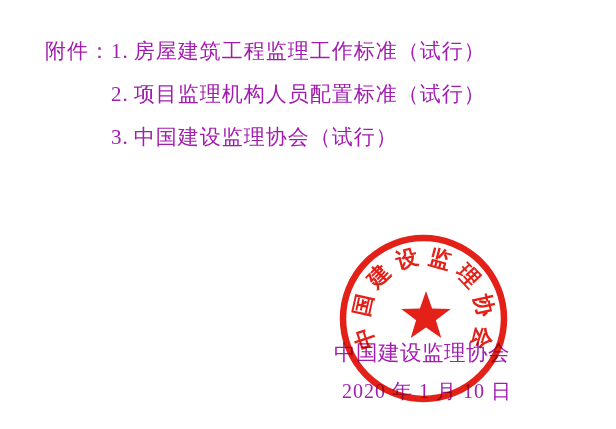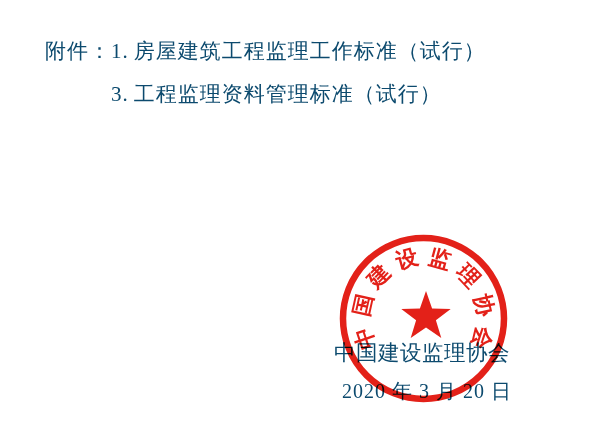--- a/index.html
+++ b/index.html
@@ -7,21 +7,21 @@
     padding: 0;
     background: #ffffff;
   }
   .page {
     position: relative;
     width: 616px;
     height: 429px;
     background: #ffffff;
     overflow: hidden;
     font-family: "Liberation Serif", "DejaVu Serif", serif;
-    color: #0c4a6e;
+    color: #a21caf;
   }
 
   
   .attachment-block {
     position: absolute;
     left: 45px;
     top: 30px;
     font-size: 21px;
     letter-spacing: 1px;
     line-height: 43px;
@@ -73,26 +73,29 @@
 </head>
 <body>
 
 <div class="page">
 
   <div class="attachment-block">
     <div class="att-line">
       <span class="att-label">附件：</span><span class="att-number">1.</span><span class="att-title">房屋建筑工程监理工作标准（试行）</span>
     </div>
     <div class="att-line indented">
-      <span class="att-number">3.</span><span class="att-title">工程监理资料管理标准（试行）</span>
+      <span class="att-number">2.</span><span class="att-title">项目监理机构人员配置标准（试行）</span>
+    </div>
+    <div class="att-line indented">
+      <span class="att-number">3.</span><span class="att-title">中国建设监理协会（试行）</span>
     </div>
   </div>
 
   <div class="sig-org">中国建设监理协会</div>
-  <div class="sig-date">2020 年 3 月 20 日</div>
+  <div class="sig-date">2020 年 1 月 10 日</div>
 
   <svg class="seal-svg" viewBox="0 0 190 190" aria-hidden="true">
     <circle cx="95.5" cy="95.5" r="80.5" fill="none" stroke-width="6.5" stroke="#e32119"></circle>
     <polygon points="98,68 91.9,85.6 73.3,86 88.1,97.2 82.7,115 98,104.4 113.3,115 107.9,97.2 122.7,86 104.1,85.6" fill="#e32119"></polygon>
     <g class="seal-arc" fill="#e32119">
         <text x="95.5" y="33.5" text-anchor="middle" dominant-baseline="central" transform="rotate(-108.5 95.5 95.5)">中</text>
         <text x="95.5" y="33.5" text-anchor="middle" dominant-baseline="central" transform="rotate(-77.5 95.5 95.5)">国</text>
         <text x="95.5" y="33.5" text-anchor="middle" dominant-baseline="central" transform="rotate(-46.5 95.5 95.5)">建</text>
         <text x="95.5" y="33.5" text-anchor="middle" dominant-baseline="central" transform="rotate(-15.5 95.5 95.5)">设</text>
         <text x="95.5" y="33.5" text-anchor="middle" dominant-baseline="central" transform="rotate(15.5 95.5 95.5)">监</text>

